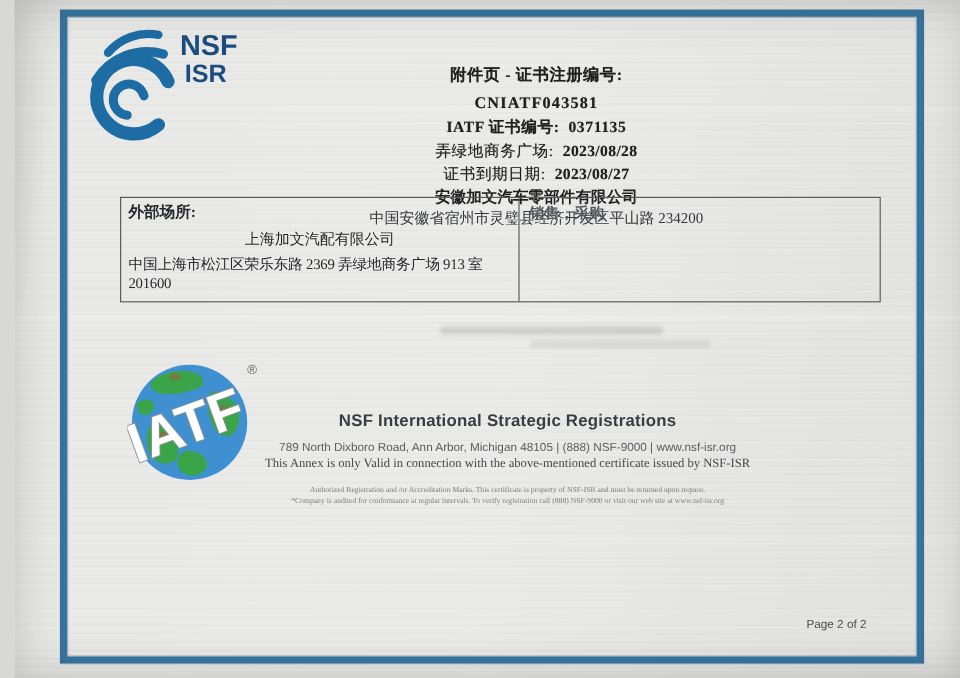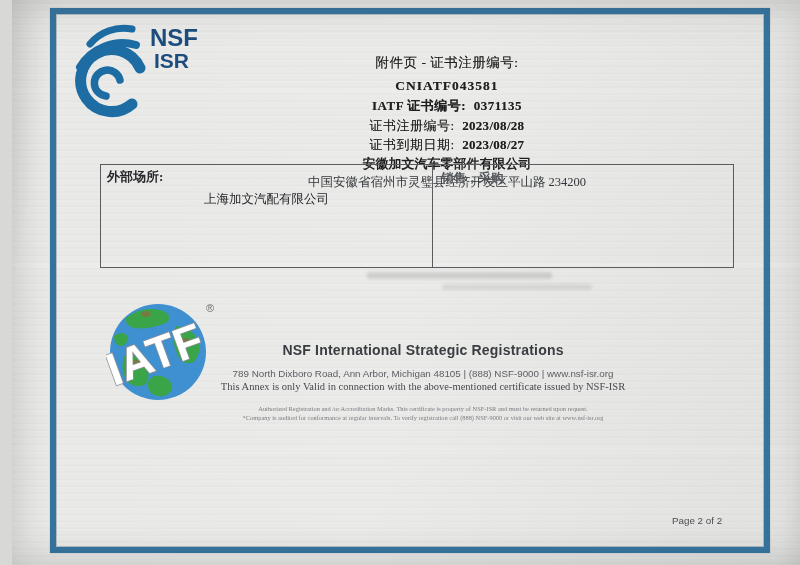--- a/index.html
+++ b/index.html
@@ -30,31 +30,31 @@
 
   
   .nsf-logo { position: absolute; left: 56px; top: 18px; width: 160px; height: 100px; }
 
   
   .header-block {
     position: absolute; left: 110px; top: 54px; width: 650px;
     text-align: center; color: #1f1f1f;
   }
   .hline { letter-spacing: 0.5px; text-shadow: 0 0 0.6px rgba(0,0,0,0.45); }
-  .h1 { font-size: 13.5px; font-weight: normal; margin-bottom: 6px; }
+  .h1 { font-size: 13.5px; font-weight: bold; margin-bottom: 6px; }
   .h2 { font-size: 13.5px; font-weight: bold; letter-spacing: 1px; margin-bottom: 3px; }
   .h3 { font-size: 13px; font-weight: bold; margin-bottom: 2px; }
   .h4 { font-size: 13px; margin-bottom: 1px; }
   .h4 b { letter-spacing: 0.3px; }
   .h6 { font-size: 13px; margin-bottom: 1px; font-weight: 700; }
   .h7 { font-size: 12.5px; color: #33363a; }
 
   
   .sites-table {
-    position: absolute; left: 88px; top: 164px; width: 634px; height: 104px;
+    position: absolute; left: 88px; top: 164px; width: 634px; height: 88px;
     border: 1px solid #5a5d60; display: flex; color: #26282b;
   }
   .cell-left {
     width: 332px; border-right: 1px solid #5a5d60; padding: 3px 6px 0 6px;
   }
   .cell-right { flex: 1; padding: 3px 6px 0 8px; }
   .cell-label { font-size: 13px; font-weight: bold; }
   .site-name { font-size: 12.5px; text-align: center; margin-top: 5px; }
   .site-addr { font-size: 12.3px; margin-top: 4px; letter-spacing: -0.2px; }
   .scope-value { font-size: 12.5px; margin-top: 2px; color: #55585c; font-weight: bold; }
@@ -100,35 +100,36 @@
   </svg>
 
   <div class="header-block">
     <div class="hline h1">附件页 - 证书注册编号:</div>
     <div class="hline h2">CNIATF043581</div>
     <div class="hline h3">
       <span>IATF 证书编号:</span>&nbsp;
       <span>0371135</span>
     </div>
     <div class="hline h4">
-      <span>证书注册编号:</span>&nbsp;
+      <span>弄绿地商务广场:</span>&nbsp;
       <b>2023/08/28</b>
     </div>
     <div class="hline h4">
       <span>证书到期日期:</span>&nbsp;
       <b>2023/08/27</b>
     </div>
     <div class="h6">安徽加文汽车零部件有限公司</div>
     <div class="h7">中国安徽省宿州市灵璧县经济开发区平山路 234200</div>
   </div>
 
   <div class="sites-table">
     <div class="cell-left">
       <div class="cell-label">外部场所:</div>
       <div class="site-name">上海加文汽配有限公司</div>
+      <div class="site-addr">中国上海市松江区荣乐东路 2369 弄绿地商务广场 913 室 201600</div>
     </div>
     <div class="cell-right">
       <div class="scope-value">销售，采购</div>
     </div>
   </div>
 
   <div class="ghost" style="left:355px; top:272px; width:185px; height:7px;"></div>
   <div class="ghost" style="left:430px; top:284px; width:150px; height:6px; opacity:.7"></div>
 
   <svg class="iatf-logo" viewBox="0 0 112 108">

